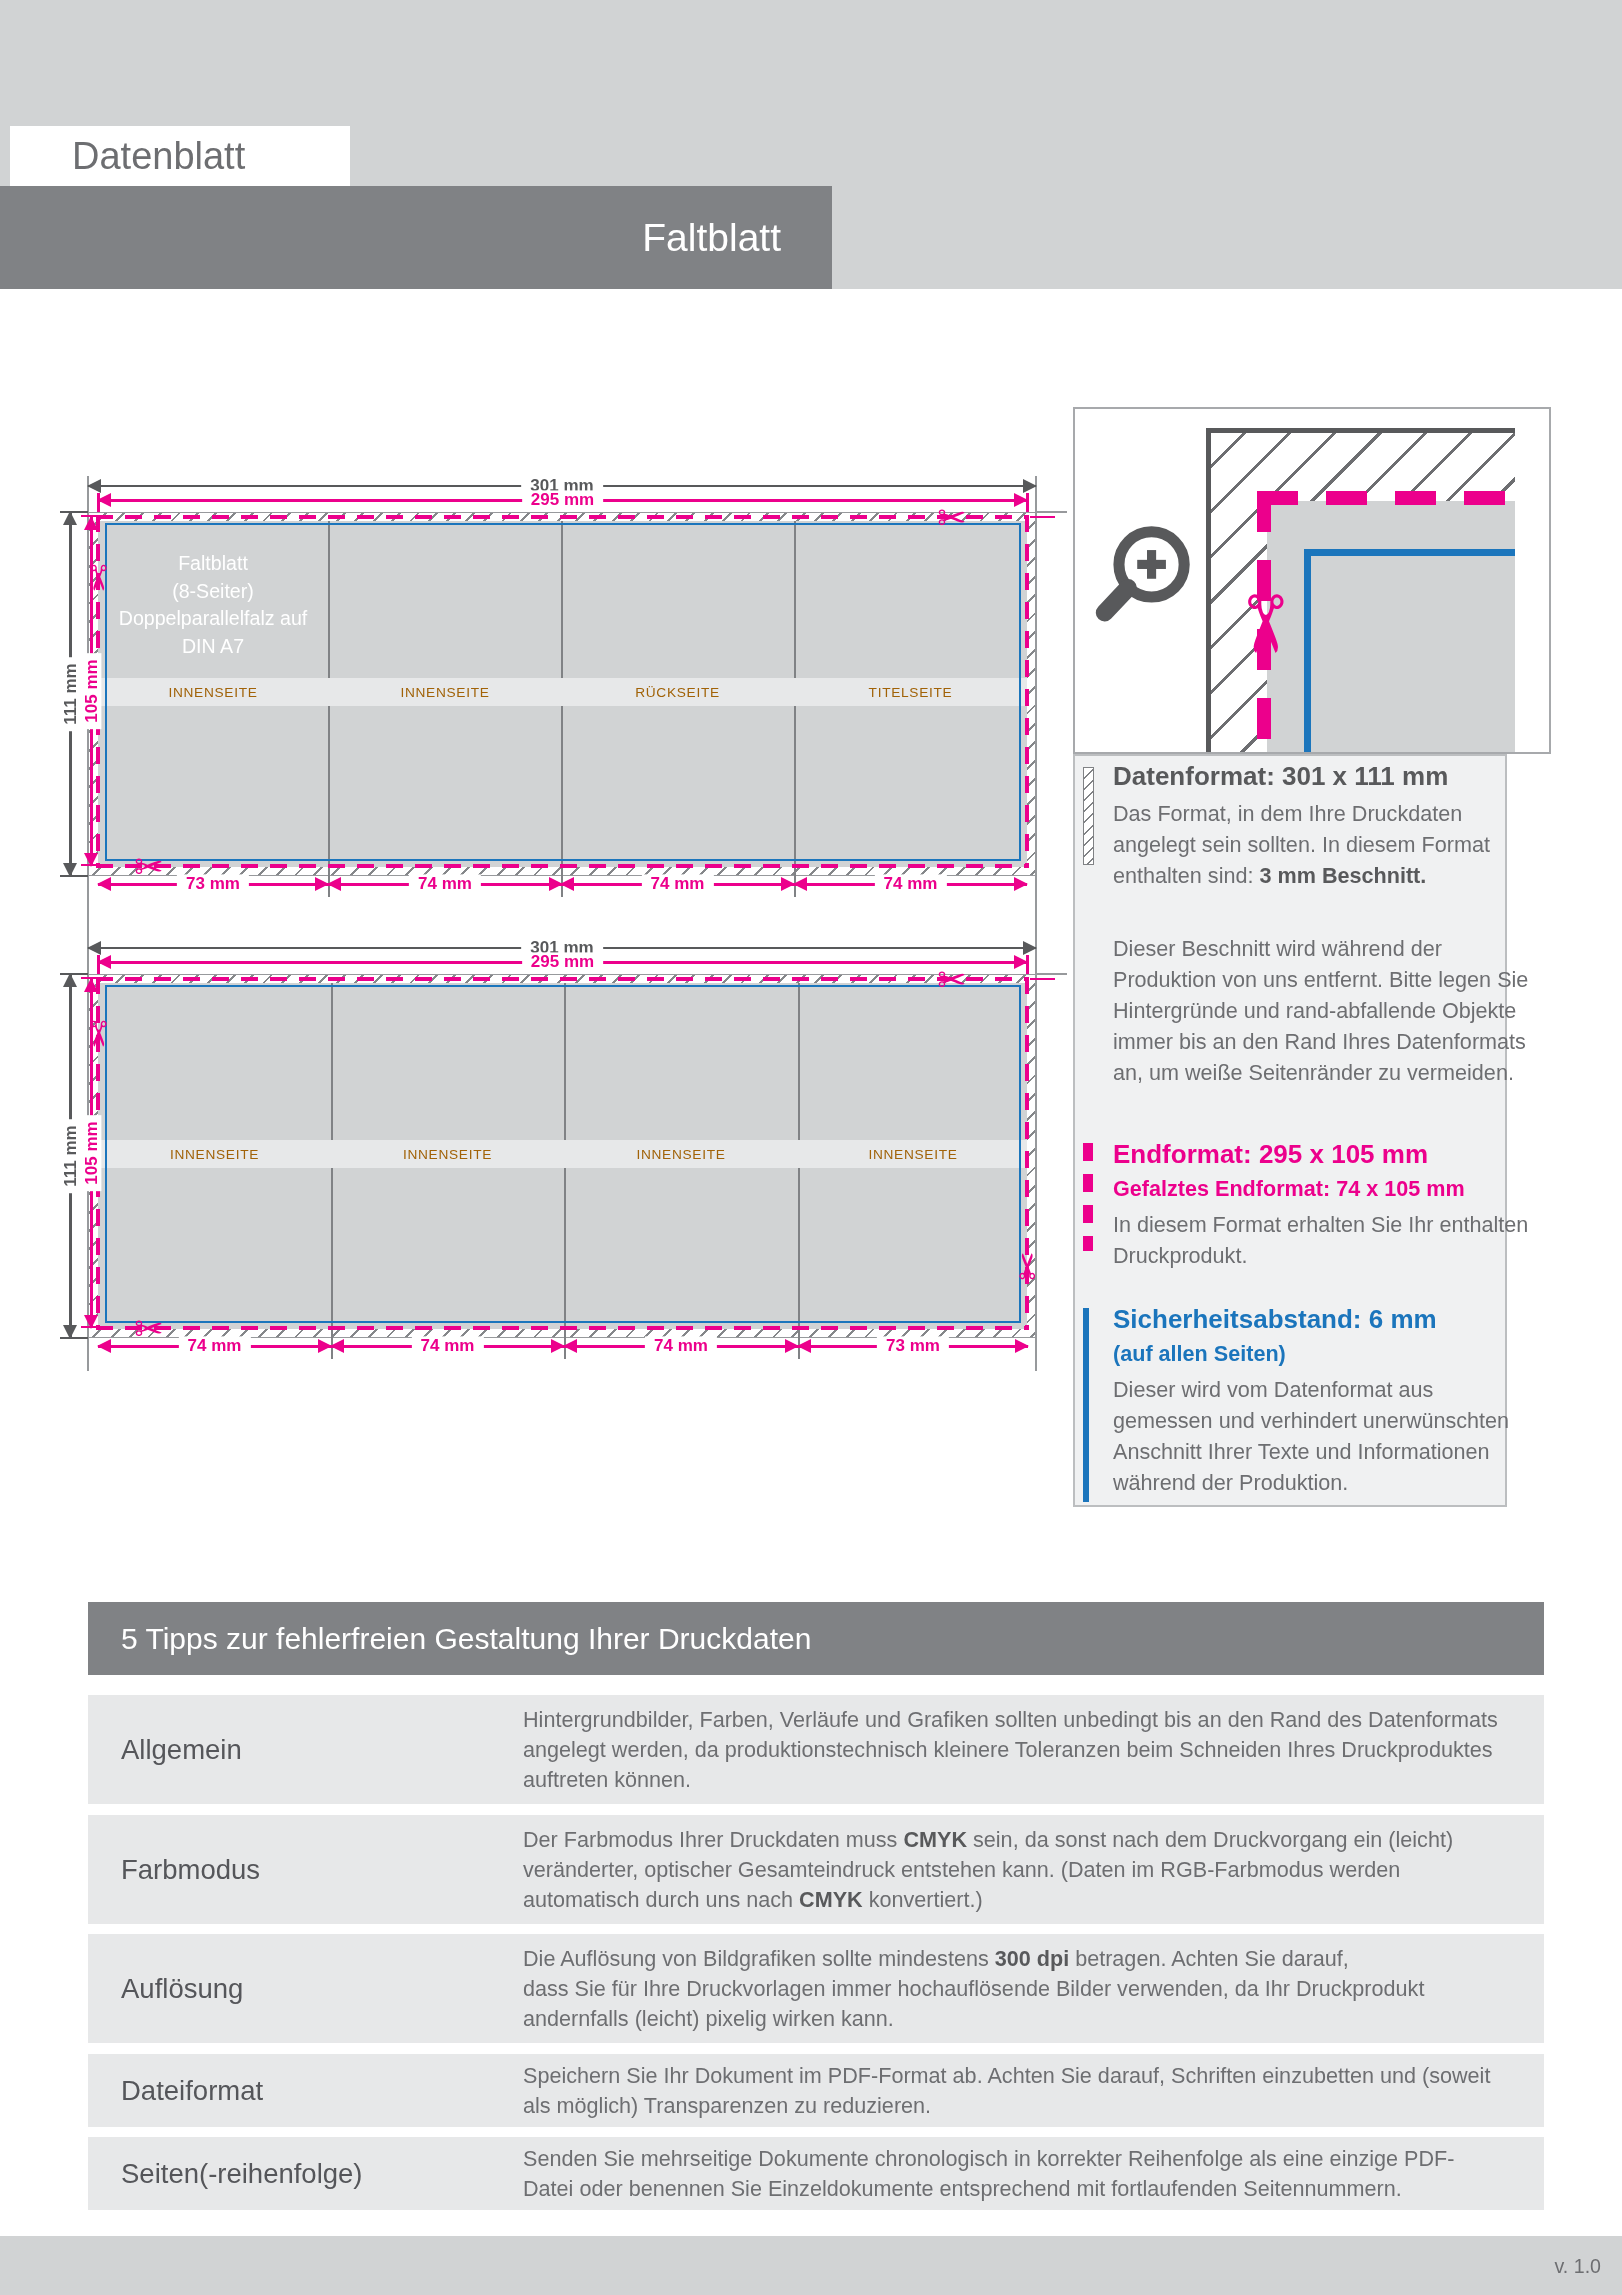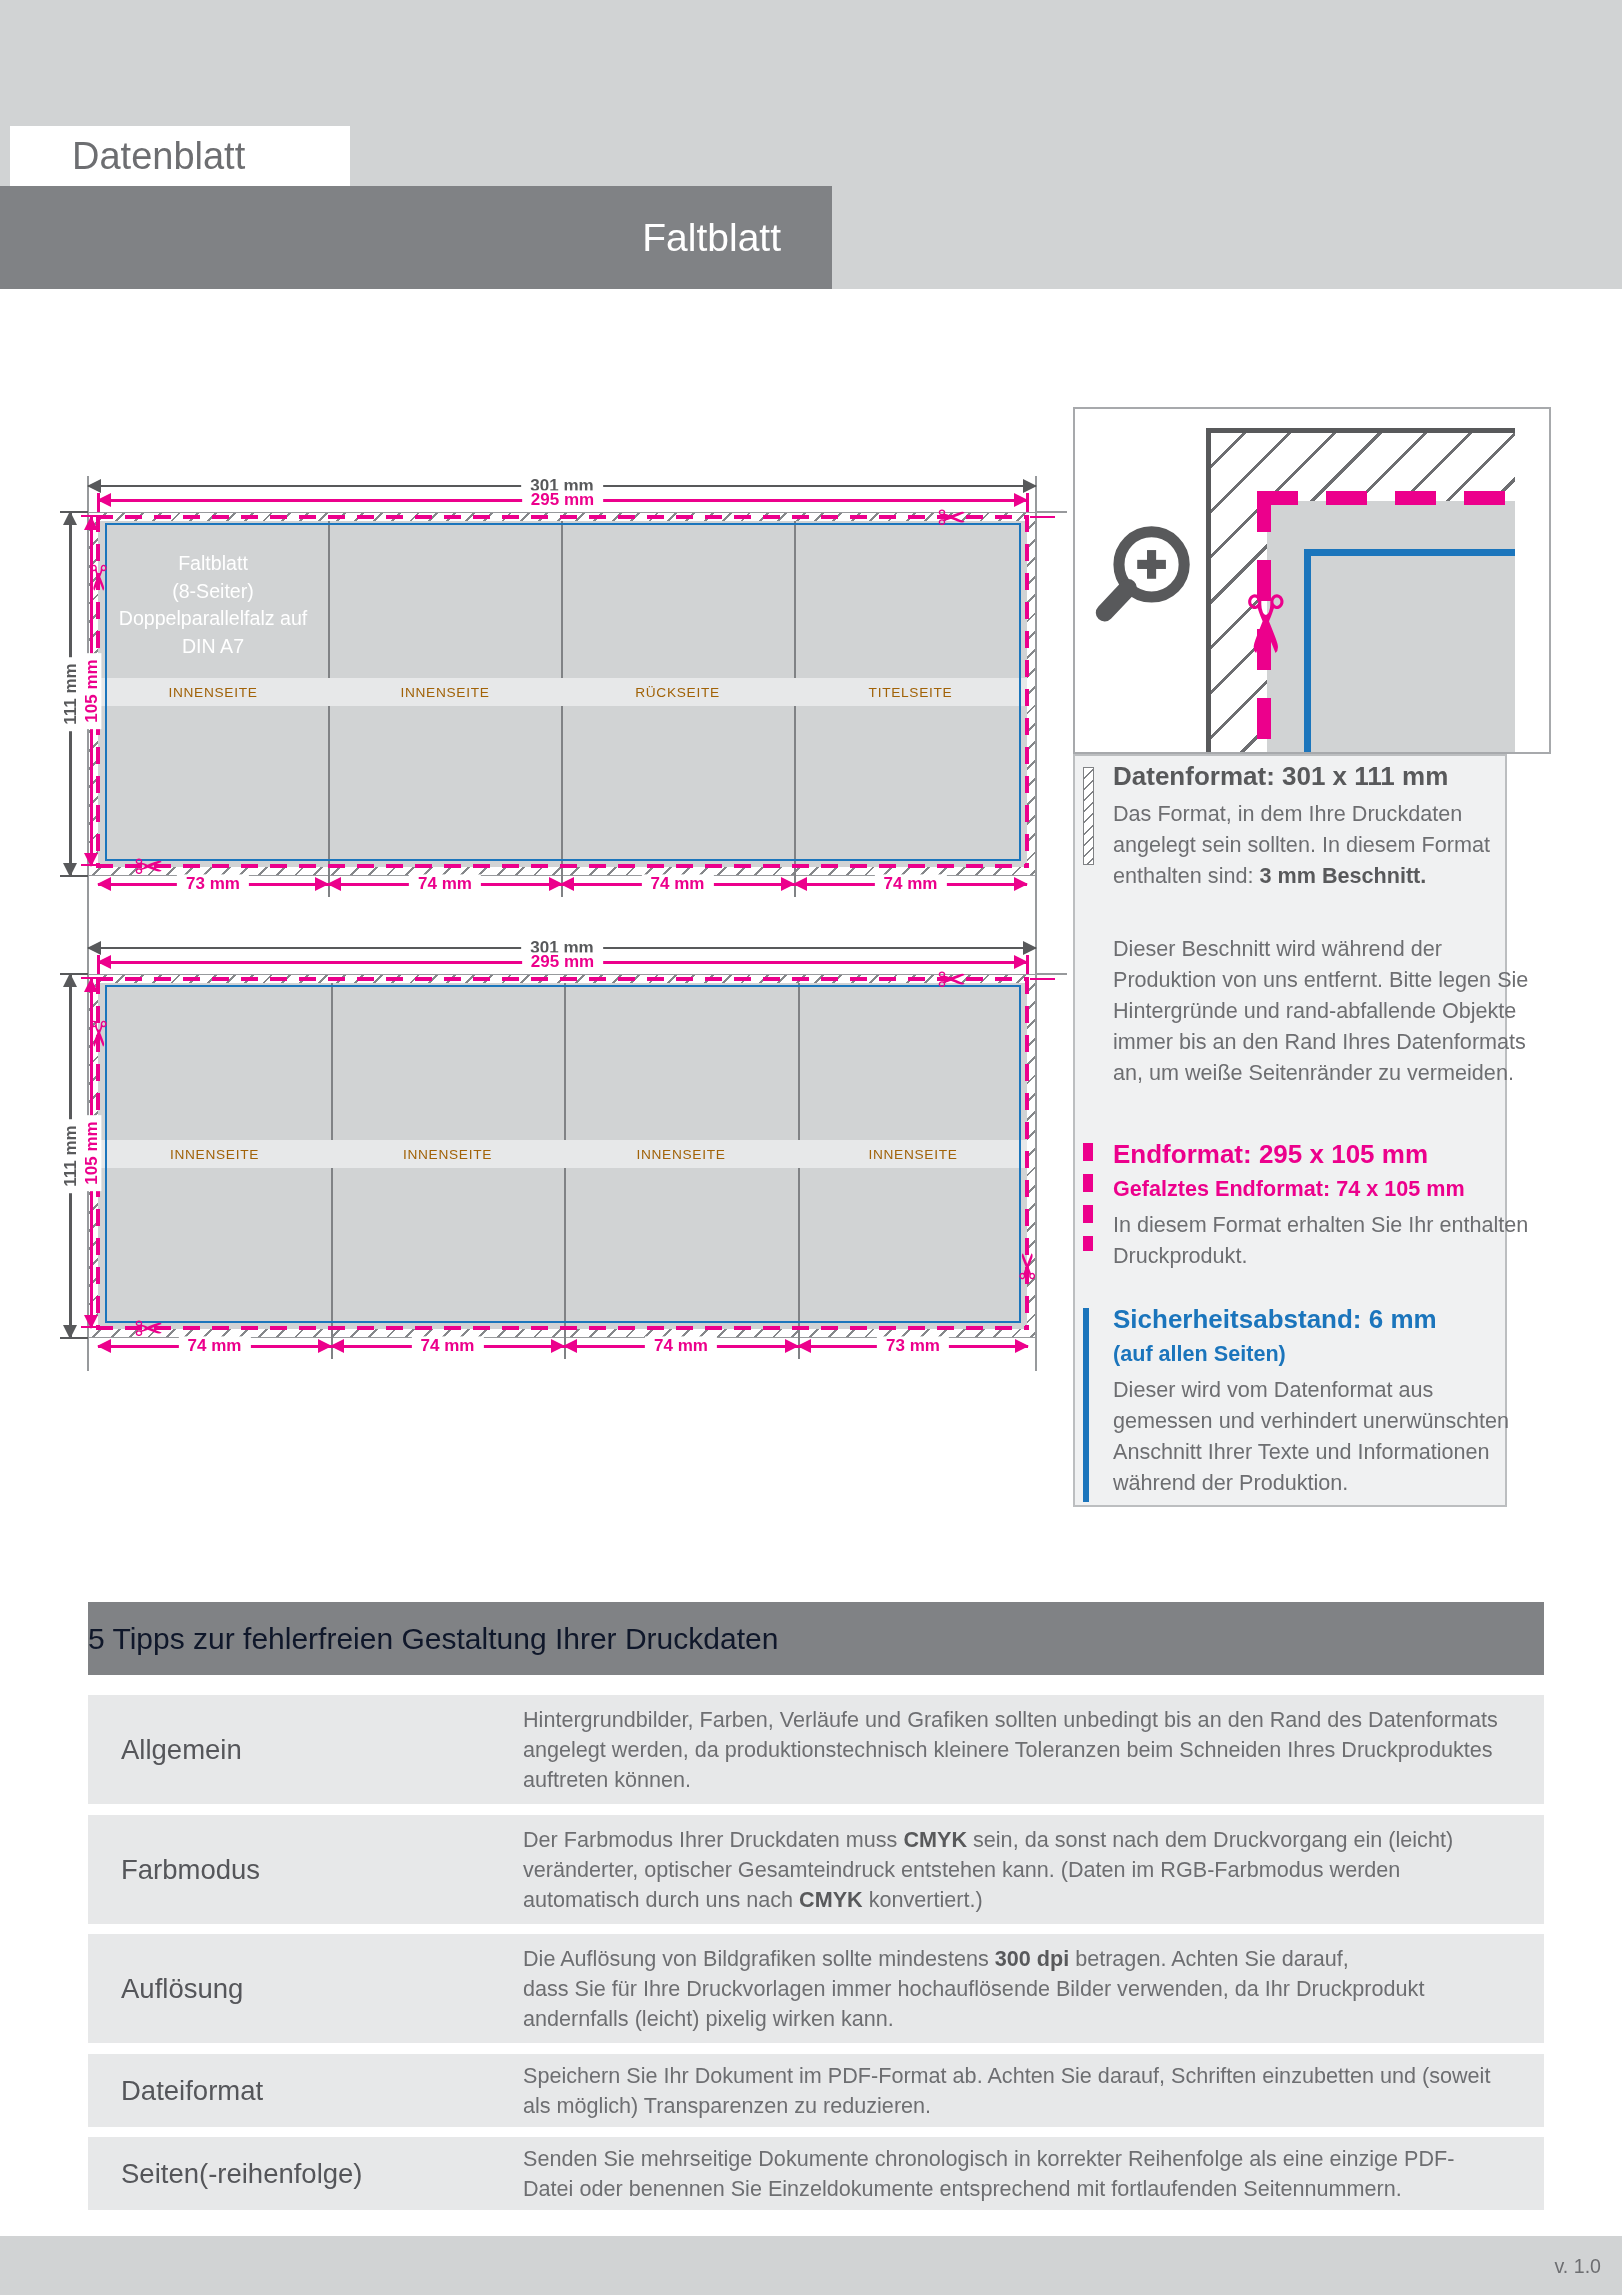--- a/index.html
+++ b/index.html
@@ -80,21 +80,21 @@
   .info-body b{font-weight:700;color:#58595b;}
   .icon-hatch{position:absolute;left:7.9px;top:10.5px;width:11px;height:98px;background:
     repeating-linear-gradient(135deg,#ffffff 0 6.5px,#808285 6.5px 7.9px);border:1.3px solid #808285;box-sizing:border-box;}
   .icon-dash{position:absolute;left:7.9px;top:387px;width:9.8px;height:108px;
     background:repeating-linear-gradient(180deg,#ec008c 0 18.3px,transparent 18.3px 31px);}
   .icon-bar{position:absolute;left:7.9px;top:552px;width:6.5px;height:194px;background:#1b75bc;}
 
   
   .tips-banner{position:absolute;left:88px;top:1602px;width:1456px;height:73px;background:#808285;
     display:flex;align-items:center;}
-  .tips-banner span{font-size:30px;color:#0f172a;}
+  .tips-banner span{margin-left:33px;font-size:30px;color:#ffffff;}
   .tip-row{position:absolute;left:88px;width:1456px;background:#e7e8e9;}
   .tip-label{position:absolute;left:33px;top:0;height:100%;display:flex;align-items:center;
     font-size:27.5px;color:#55565a;white-space:nowrap;}
   .tip-text{position:absolute;left:435px;top:0;height:100%;width:975px;display:flex;align-items:center;}
   .tip-text .inner{font-size:21.6px;line-height:30px;color:#6d6e71;white-space:pre-wrap;}
   .tip-text b{font-weight:700;color:#58595b;}
 
   
   .footer{position:absolute;left:0;top:2236px;width:1623px;height:60px;background:#d1d3d4;
     display:flex;align-items:center;justify-content:flex-end;}

